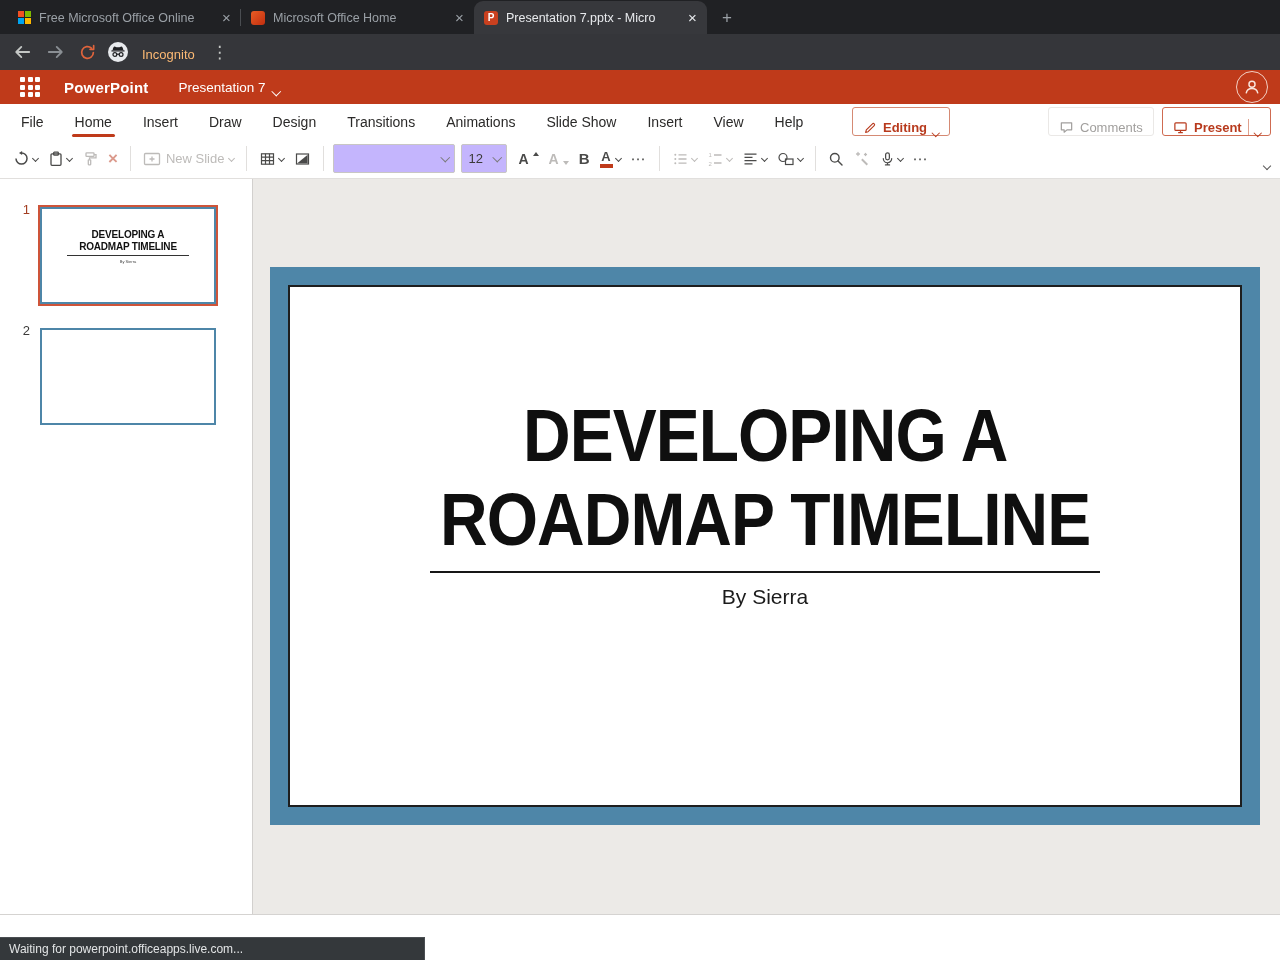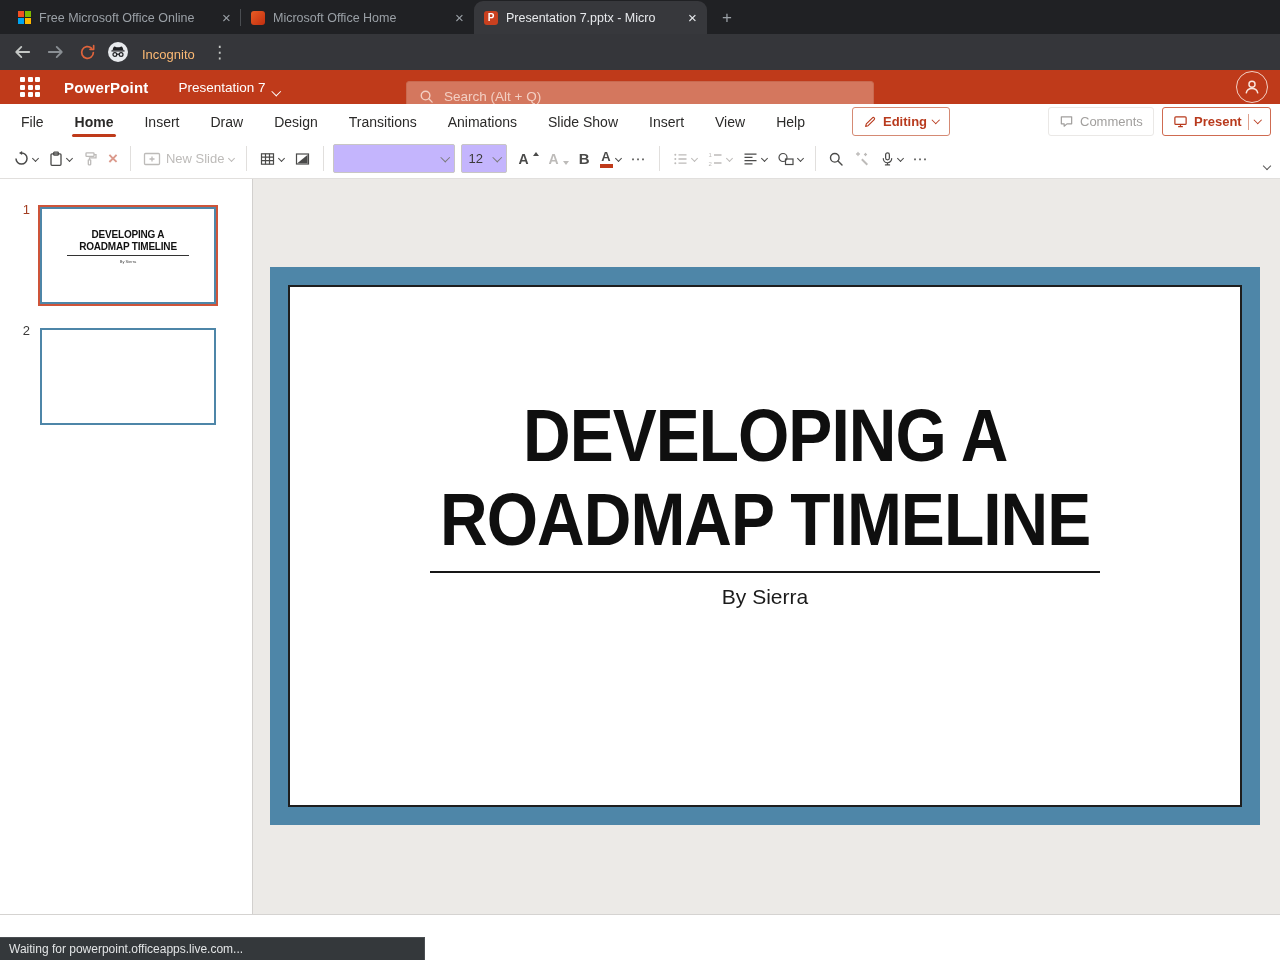--- a/index.html
+++ b/index.html
@@ -43,23 +43,23 @@
 .appname{font-size:15px;font-weight:700;margin-left:16px;letter-spacing:.2px}
 .docname{font-size:13.5px;margin-left:30px;display:flex;align-items:flex-end;gap:7px}
 .chev{width:6.5px;height:6.5px;border-right:1.6px solid currentColor;border-bottom:1.6px solid currentColor;transform:rotate(45deg);display:inline-block;flex:none;margin-top:-3px}
 .hsearch{position:absolute;left:50%;top:11px;transform:translateX(-50%);width:468px;height:30px;background:#D4775E;border:1px solid #C96A50;border-radius:3px;display:flex;align-items:center;gap:10px;padding:0 12px;color:#F3CFC3}
 .hsearch-ph{font-size:13.5px;color:#F3CFC3}
 .avatarbtn{margin-left:auto;width:32px;height:32px;border-radius:50%;border:1.6px solid #F3CFC3;display:flex;align-items:center;justify-content:center;color:#F9E4DC;flex:none}
 
 
 .rtabs{height:35px;background:#fff;display:flex;align-items:center;padding-left:21px;position:relative}
 .rtab{font-size:14px;color:#2B2A29;margin-right:31px;height:35px;display:flex;align-items:center;position:relative;white-space:nowrap}
-.rtab.active{font-weight:700}
+.rtab.active{font-weight:400}
 .rtab.active::after{content:"";position:absolute;left:-3px;right:-3px;bottom:2px;height:3.5px;border-radius:2px;background:var(--brand-red,#BF3A1A)}
-.pillbtn{position:absolute;top:3px;height:29px;border-radius:3px;display:flex;align-items:center;gap:6px;padding:0 10px;font-size:13px;background:#fff}
+.pillbtn{position:absolute;top:3px;height:29px;border-radius:3px;display:flex;align-items:flex-end;gap:6px;padding:0 10px;font-size:13px;background:#fff}
 .pillbtn .chev{width:5.5px;height:5.5px;border-width:0 1.5px 1.5px 0}
 .btn-editing{left:852px;border:1px solid #D58A74;color:#B83A1D;font-weight:700}
 .btn-comments{left:1048px;border:1px solid #EAE8E6;color:#A19F9D}
 .btn-present{left:1162px;border:1px solid #CF6B51;color:#B83A1D;font-weight:700}
 .vline{width:1px;height:16px;background:#DFA18E}
 
 
 .tbar{height:40px;background:#fff;border-bottom:1px solid #E1DFDD;display:flex;align-items:center;padding:0 8px;position:relative}
 .tb{height:30px;display:flex;align-items:center;justify-content:center;gap:3px;padding:0 5px;border-radius:2px;color:#4A4A49;flex:none}
 .tb.dim{color:#BDBBB9}
@@ -179,29 +179,20 @@
         <i></i>
         <i></i>
         <i></i>
       </span>
   </span>
   <span class="appname">PowerPoint</span>
   <span class="docname">
     <span>Presentation 7</span>
     <i class="chev"></i>
   </span>
-  <div class="hsearch">
-    <span>
-      <svg width="15" height="15" viewBox="0 0 16 16" fill="none" stroke="currentColor" stroke-width="1.5" stroke-linecap="round">
-          <circle cx="7" cy="7" r="4.6"></circle>
-          <path d="M10.5 10.5 14 14"></path>
-        </svg>
-    </span>
-    <span class="hsearch-ph">Search (Alt + Q)</span>
-  </div>
   <span class="avatarbtn">
     <svg width="18" height="18" viewBox="0 0 16 16" fill="none" stroke="currentColor" stroke-width="1.3">
         <circle cx="8" cy="5.5" r="2.7"></circle>
         <path d="M2.8 13.6a5.3 5.3 0 0 1 10.4 0"></path>
       </svg>
   </span>
 </div>
 
 <div class="rtabs">
   <span class="rtab">File</span>

